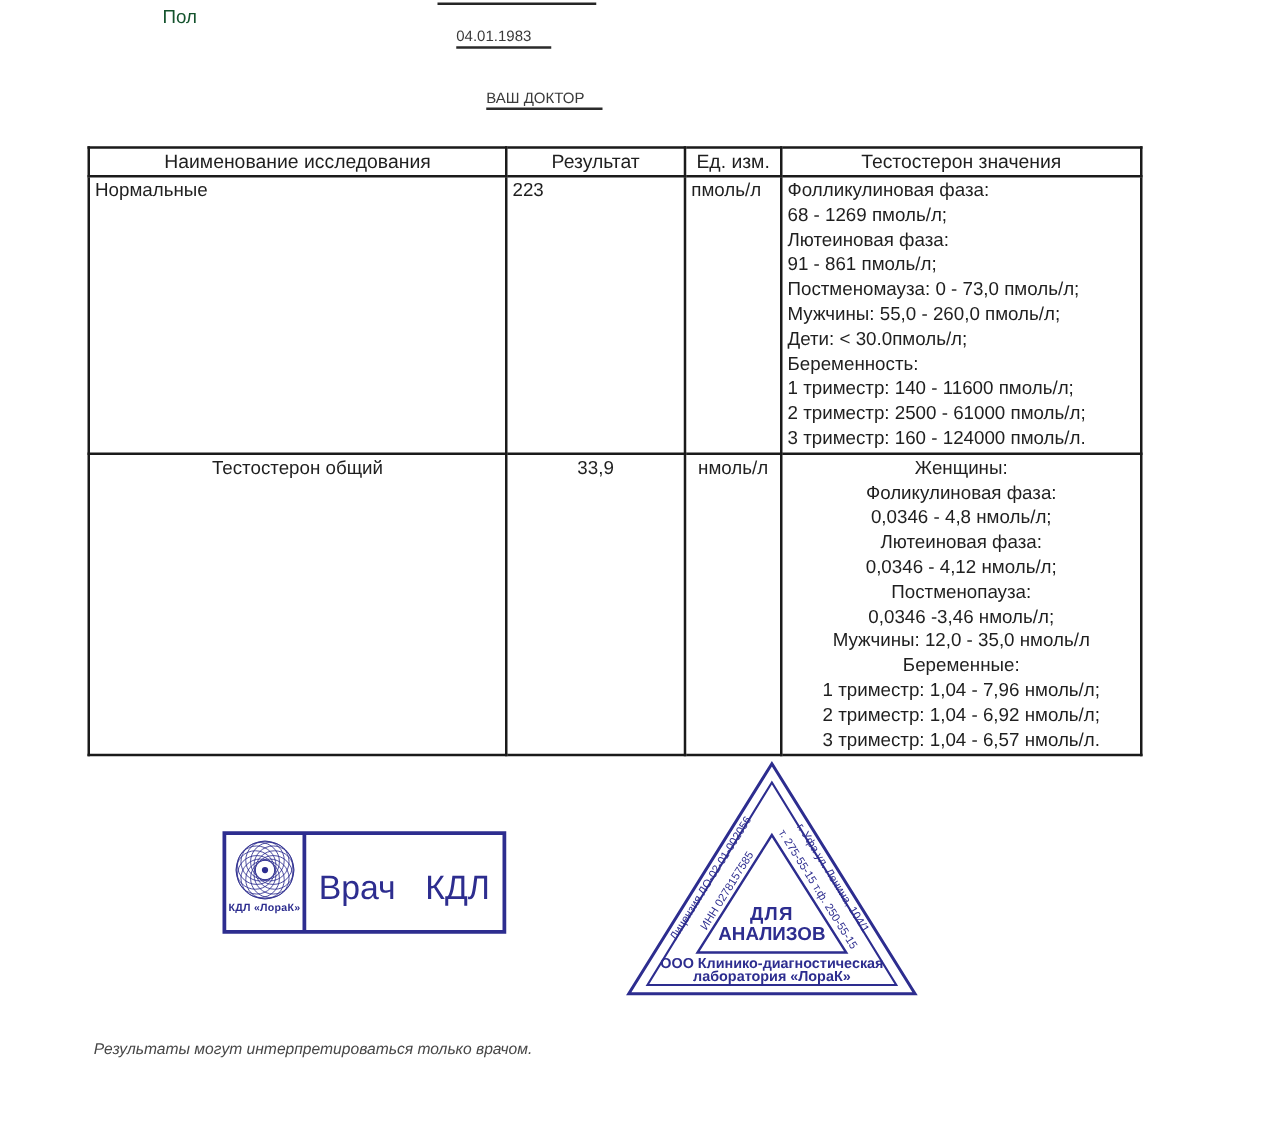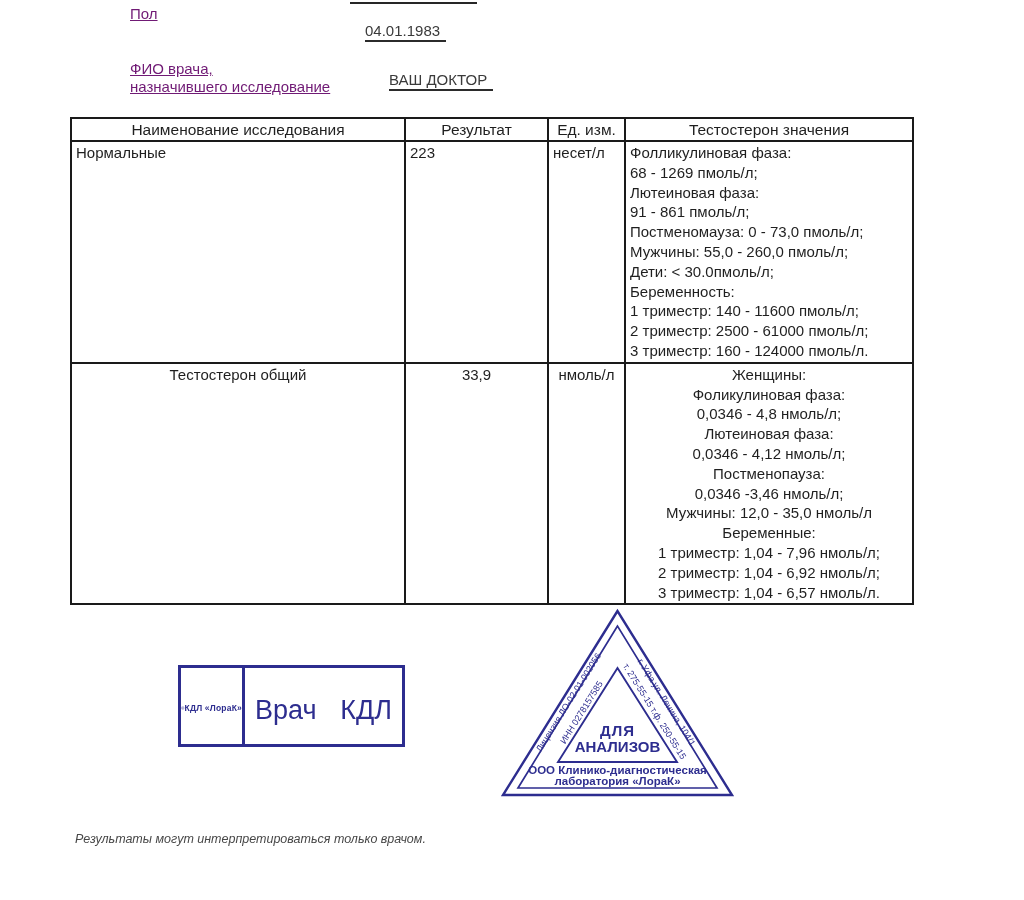--- a/index.html
+++ b/index.html
@@ -3,34 +3,34 @@
 <meta charset="utf-8">
 <style>
   * { margin:0; padding:0; box-sizing:border-box; }
   html,body { background:#ffffff; }
   body { font-family:"Liberation Sans", sans-serif; color:#2e2e2e; }
   #page { position:relative; width:1024px; height:900px; background:#ffffff; overflow:hidden; }
 
   .abs { position:absolute; }
 
   
-  .lbl { font-size:15px; color:#701a75; line-height:18px;text-decoration:underline; }
-  .val-underlined { font-size:15px; color:#3a3a3a; border-bottom:2px solid #2b2b2b; padding:0 6px 1px 0; display:inline-block; }
+  .lbl { font-size:15px; color:#14532d; line-height:18px; }
+  .val-underlined { font-size:12px; color:#3a3a3a; border-bottom:2px solid #2b2b2b; padding:0 6px 1px 0; display:inline-block; }
   .cut-underline { border-top:2px solid #262626; height:0; }
 
   
   table.results { border-collapse:collapse; table-layout:fixed; }
   table.results th, table.results td { border:2px solid #1a1a1a; font-size:15px; color:#1f1f1f; }
   table.results th { font-weight:normal; text-align:center; height:23px; padding:1px 2px; font-size:15.5px; }
   table.results td { vertical-align:top; padding:1px 4px; line-height:19.8px; }
   td.normals { white-space:pre-line; }
 
   
   .doc-stamp { display:flex; border:3px solid #2d2d8f; background:#fff; color:#2d2d8f; }
-  .doc-stamp .logo-box { width:64px; border-right:3px solid #2d2d8f; display:flex; flex-direction:row; align-items:center; justify-content:flex-start; padding-top:3px; }
+  .doc-stamp .logo-box { width:64px; border-right:3px solid #2d2d8f; display:flex; flex-direction:column; align-items:center; justify-content:flex-start; padding-top:3px; }
   .doc-stamp .logo-caption { font-size:8.5px; font-weight:bold; letter-spacing:0.2px; margin-top:0px; white-space:nowrap; }
   .doc-stamp .txt-box { flex:1; display:flex; flex-direction:column; justify-content:center; padding:12px 10px 4px 10px; }
   .doc-stamp .row1 { display:flex; justify-content:space-between; font-size:27px; line-height:30px; }
   .doc-stamp .row2 { font-size:24px; line-height:28px; letter-spacing:0.5px; }
 
   
   .footer-line { font-style:italic; font-size:12.5px; color:#474747; line-height:15.5px; }
 
   svg text { font-family:"Liberation Sans", sans-serif; }
 </style>
@@ -38,24 +38,20 @@
 <body>
 
 <div id="page">
 
   <div class="abs cut-underline" style="left:350px; top:2px; width:127px;"></div>
 
   <div class="abs lbl" style="left:130px; top:5px;">Пол</div>
 
   <div class="abs val-underlined" style="left:365px; top:22px; min-width:76px;">04.01.1983</div>
 
-  <div class="abs lbl" style="left:130px; top:60px;">
-    <div>ФИО врача,</div>
-    <div>назначившего исследование</div>
-  </div>
 
   <div class="abs val-underlined" style="left:365px; top:71px; min-width:93px;margin-left:24px;">ВАШ ДОКТОР</div>
 
   <table class="results abs" style="left:70px; top:117px; width:842px;">
     <colgroup>
       <col style="width:334px">
         <col style="width:143px">
         <col style="width:77px">
         <col style="width:288px">
     </colgroup>
@@ -64,21 +60,21 @@
         <th>Наименование исследования</th>
         <th>Результат</th>
         <th>Ед. изм.</th>
         <th>Тестостерон значения</th>
       </tr>
     </thead>
     <tbody>
       <tr style="height:220px;">
         <td>Нормальные</td>
         <td>223</td>
-        <td>несет/л</td>
+        <td>пмоль/л</td>
         <td class="normals">Фолликулиновая  фаза:
 68 - 1269 пмоль/л;
 Лютеиновая фаза:
 91 - 861 пмоль/л;
 Постменомауза: 0 - 73,0 пмоль/л;
 Мужчины: 55,0 -  260,0 пмоль/л;
 Дети: &lt; 30.0пмоль/л;
 Беременность:
 1 триместр: 140 - 11600 пмоль/л;
 2 триместр: 2500 - 61000 пмоль/л;

